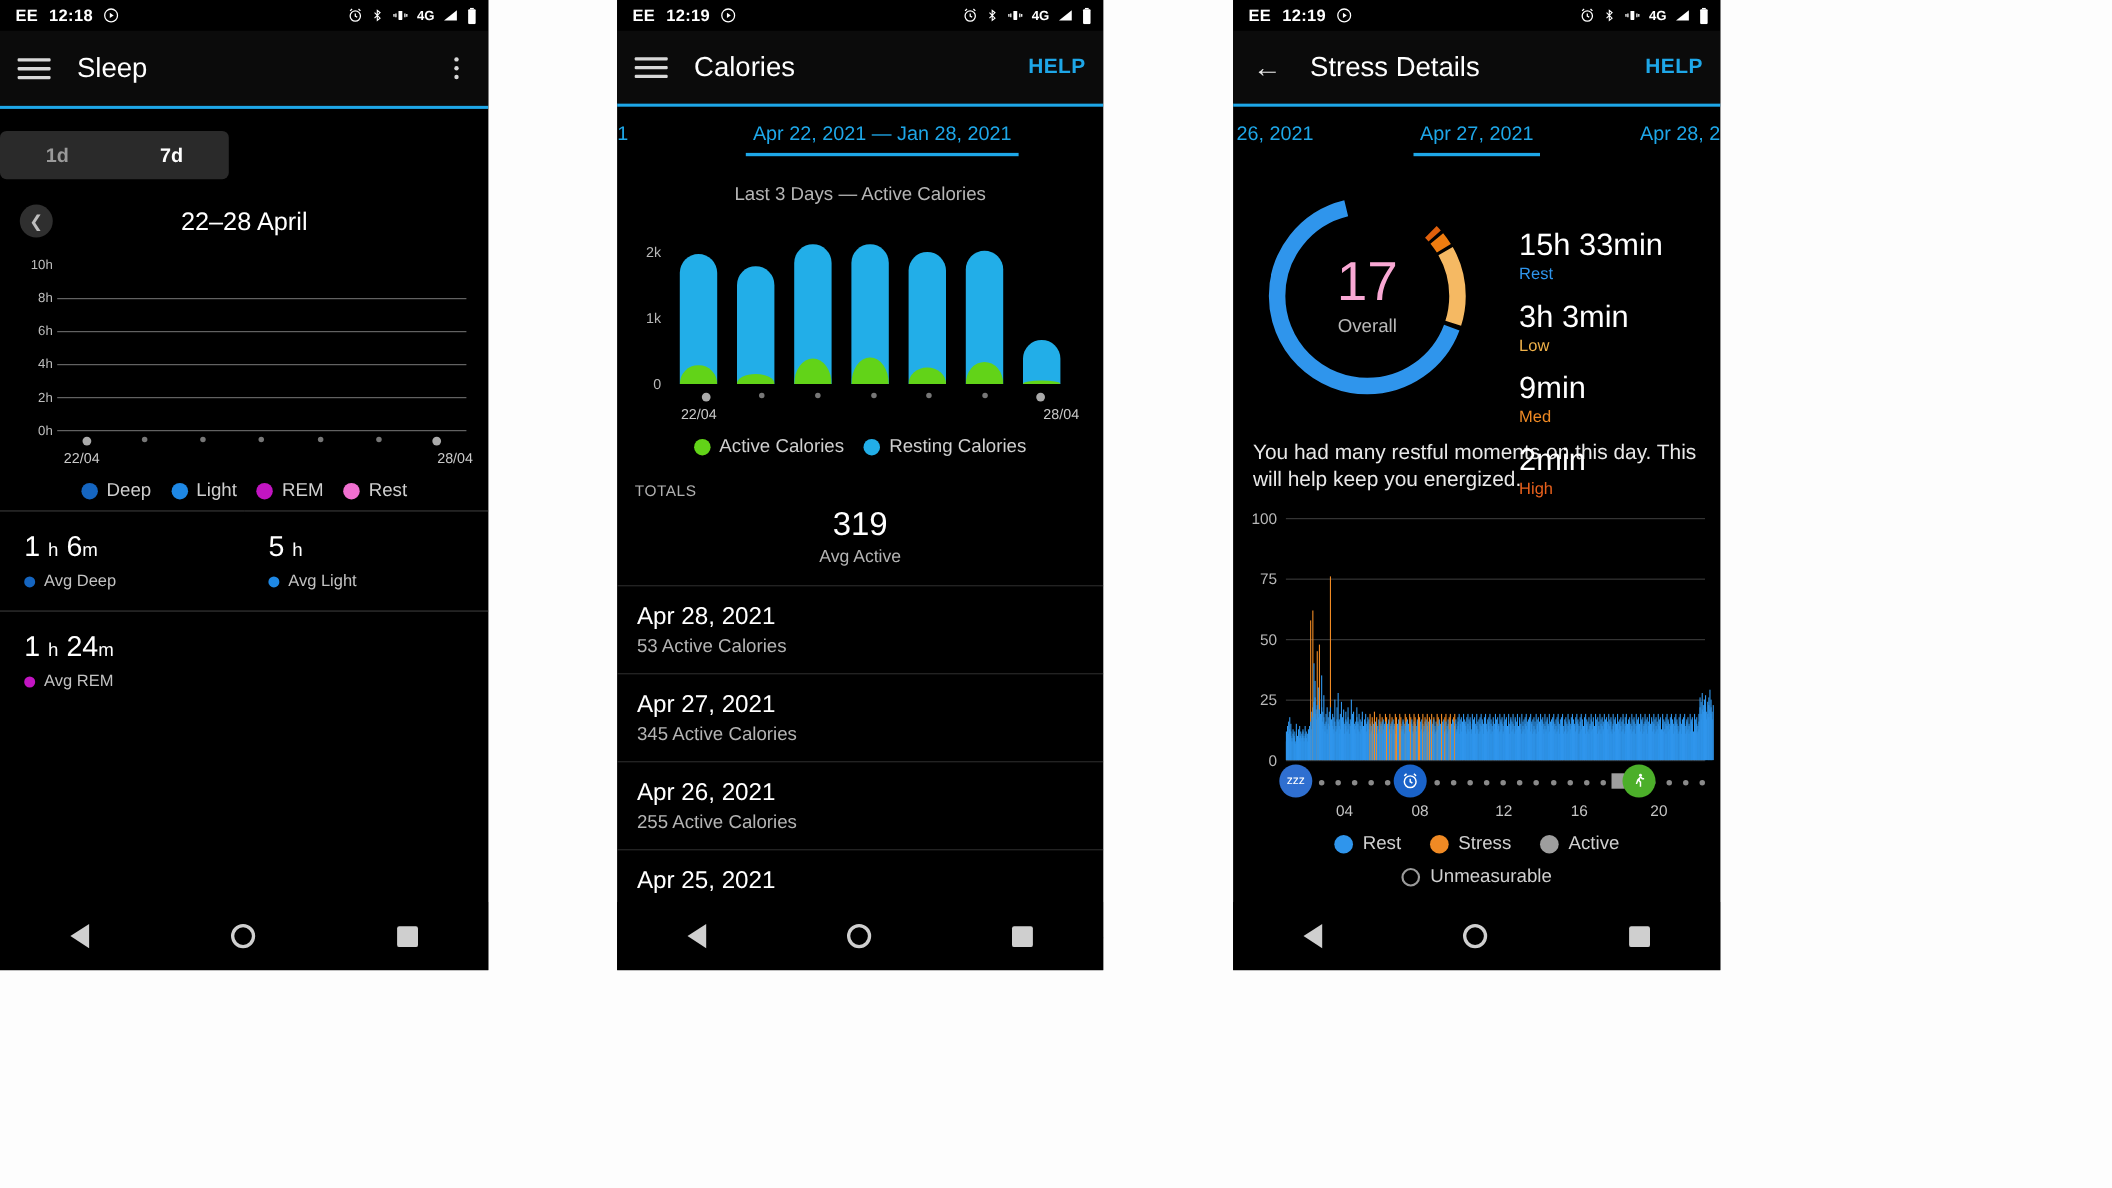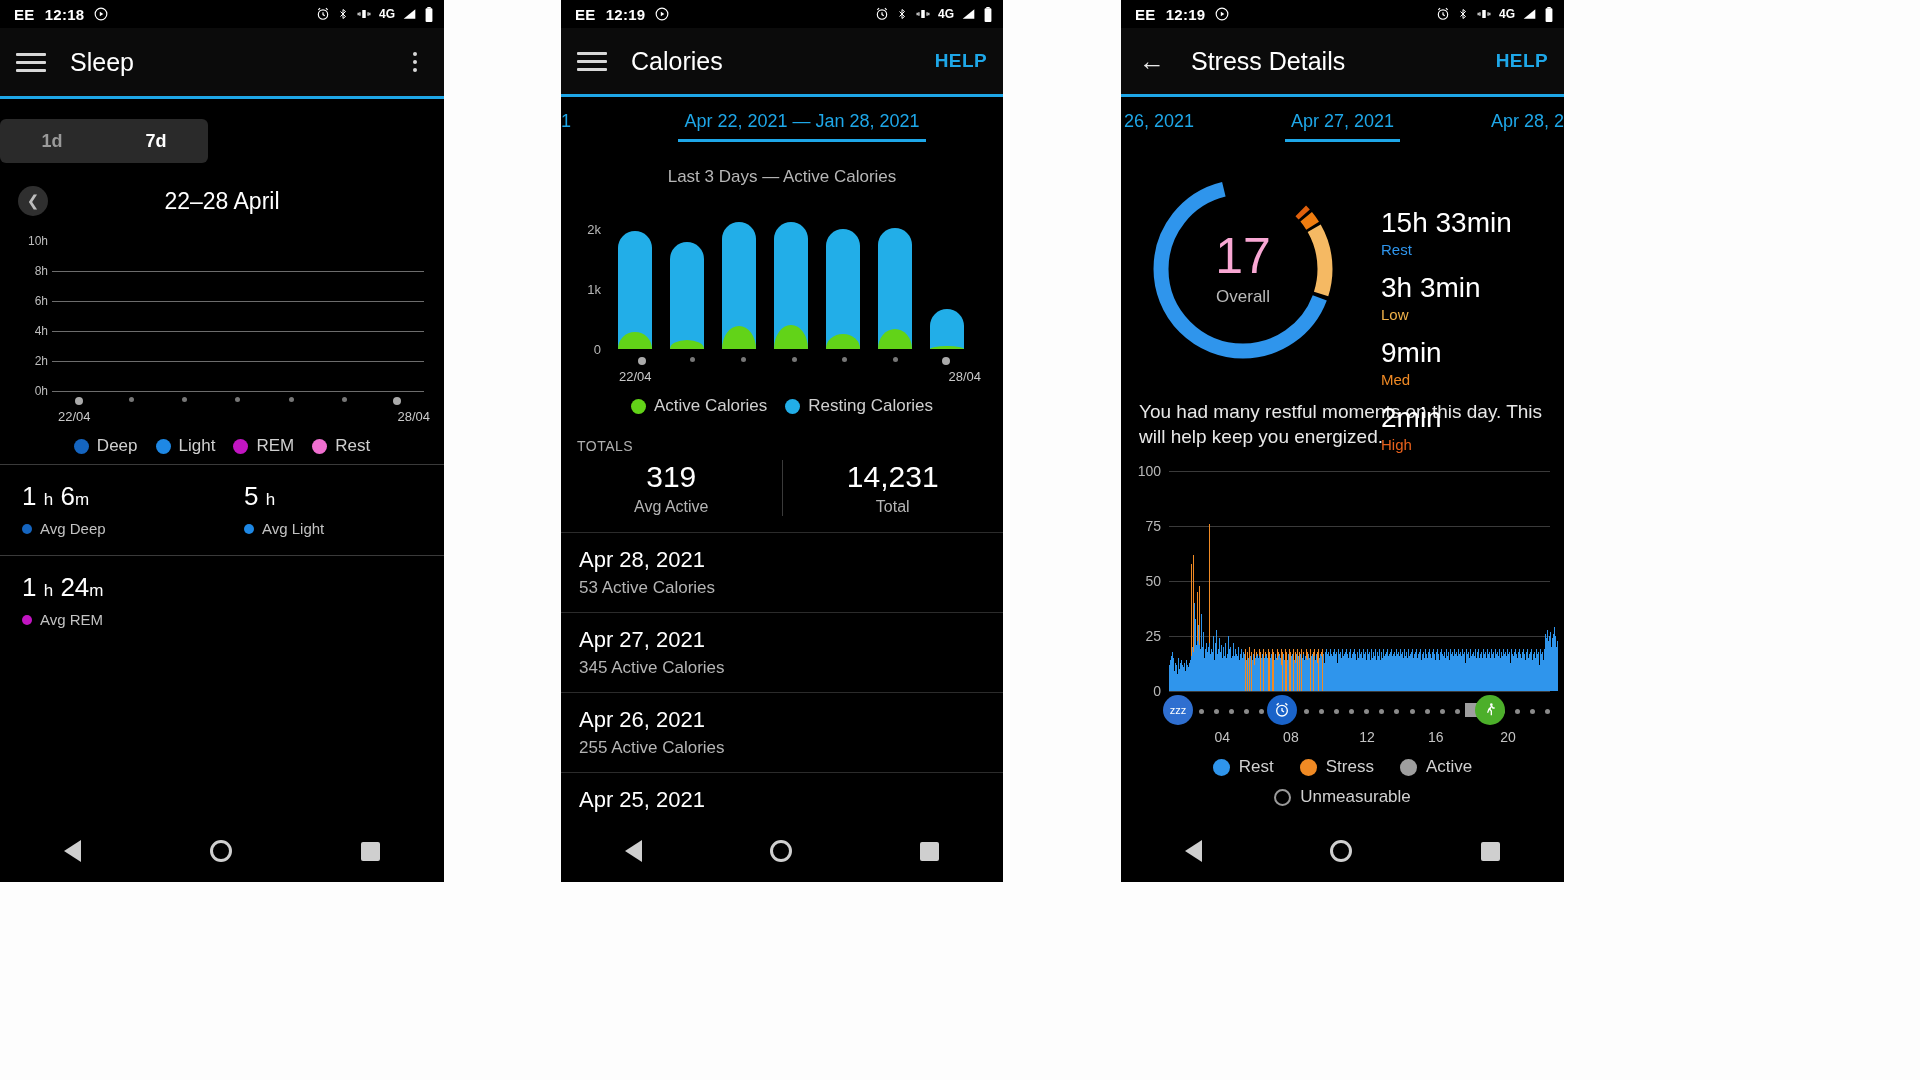--- a/index.html
+++ b/index.html
@@ -620,24 +620,20 @@
           <span>Resting Calories</span>
         </span>
     </div>
 
     <div class="totals-label">TOTALS</div>
     <div class="totalsrow">
       <div class="totalscell">
         <div class="v">319</div>
         <div class="l">Avg Active</div>
       </div>
-      <div class="totalscell">
-        <div class="v">14,231</div>
-        <div class="l">Total</div>
-      </div>
     </div>
 
     <div class="calrow">
       <div class="d">Apr 28, 2021</div>
       <div class="s">53 Active Calories</div>
     </div>
     <div class="calrow">
       <div class="d">Apr 27, 2021</div>
       <div class="s">345 Active Calories</div>
     </div>

